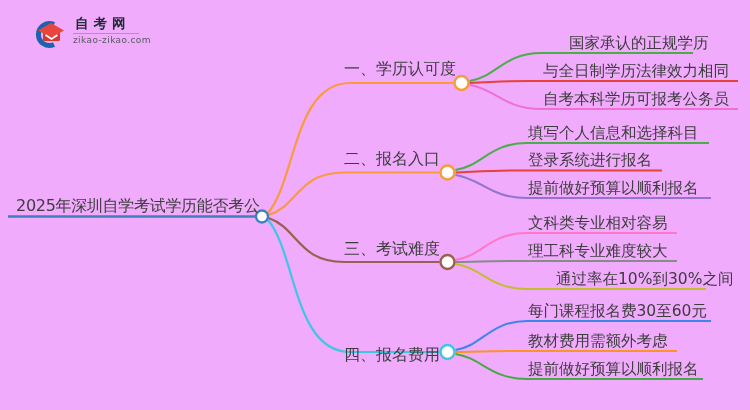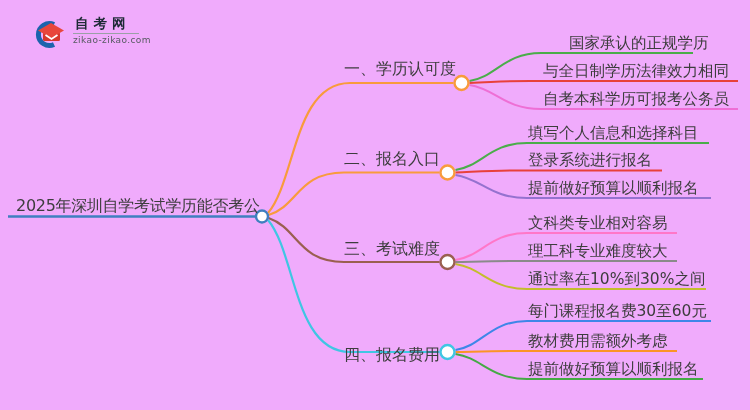--- a/index.html
+++ b/index.html
@@ -87,19 +87,19 @@
   <div class="label sub-label" style="left:569px; top:33px;">国家承认的正规学历</div>
   <div class="label sub-label" style="left:543px; top:61px;">与全日制学历法律效力相同</div>
   <div class="label sub-label" style="left:543px; top:89px;">自考本科学历可报考公务员</div>
 
   <div class="label sub-label" style="left:528px; top:123px;">填写个人信息和选择科目</div>
   <div class="label sub-label" style="left:528px; top:150px;">登录系统进行报名</div>
   <div class="label sub-label" style="left:528px; top:178px;">提前做好预算以顺利报名</div>
 
   <div class="label sub-label" style="left:528px; top:213px;">文科类专业相对容易</div>
   <div class="label sub-label" style="left:528px; top:241px;">理工科专业难度较大</div>
-  <div class="label sub-label" style="left:528px; top:269px;">通过率在10%到30%之间</div>
+  <div class="label sub-label" style="left:556px; top:269px;">通过率在10%到30%之间</div>
 
   <div class="label sub-label" style="left:528px; top:301px;">每门课程报名费30至60元</div>
   <div class="label sub-label" style="left:528px; top:331px;">教材费用需额外考虑</div>
   <div class="label sub-label" style="left:528px; top:359px;">提前做好预算以顺利报名</div>
 
 </div>
 
 </body></html>

